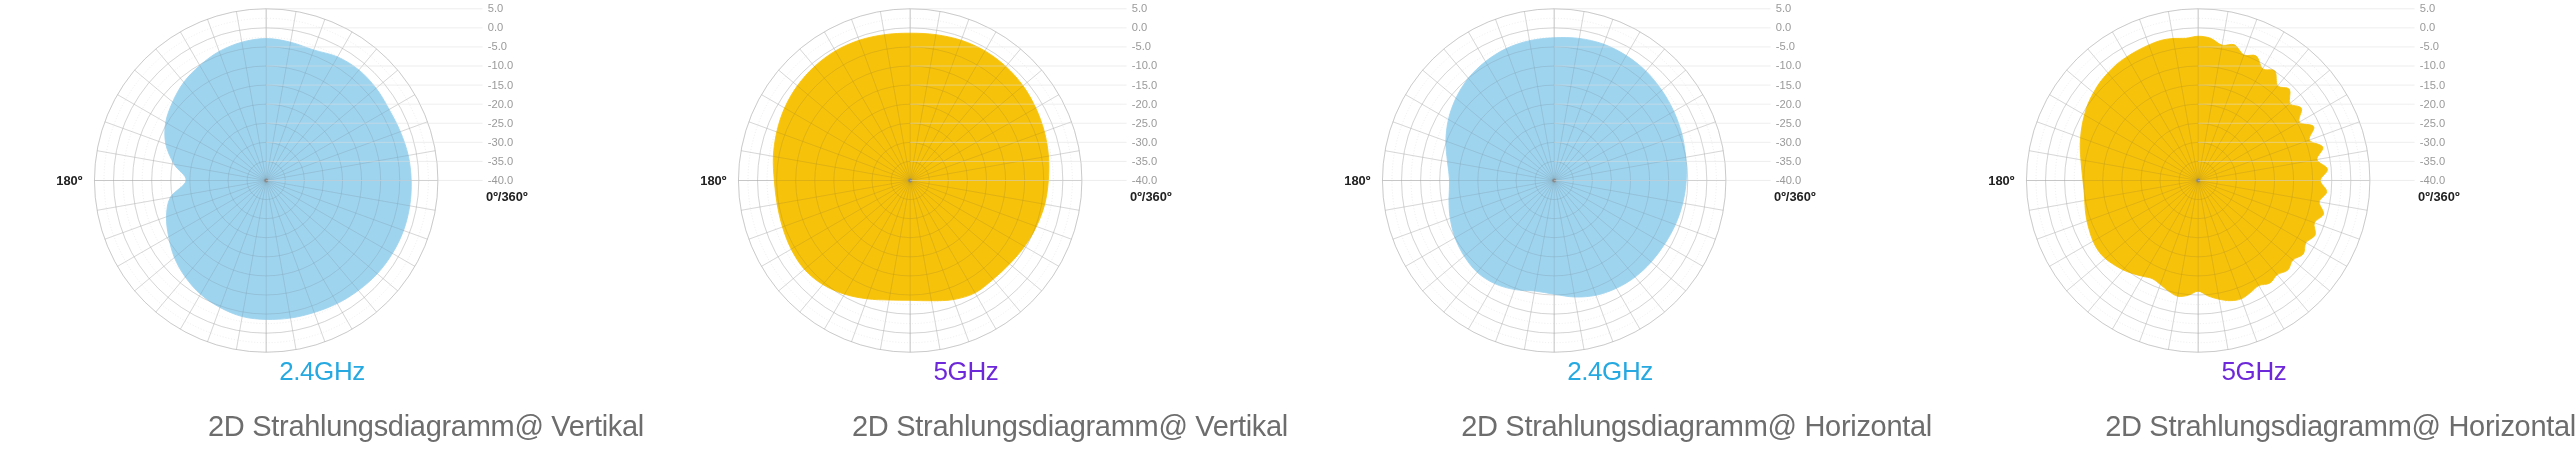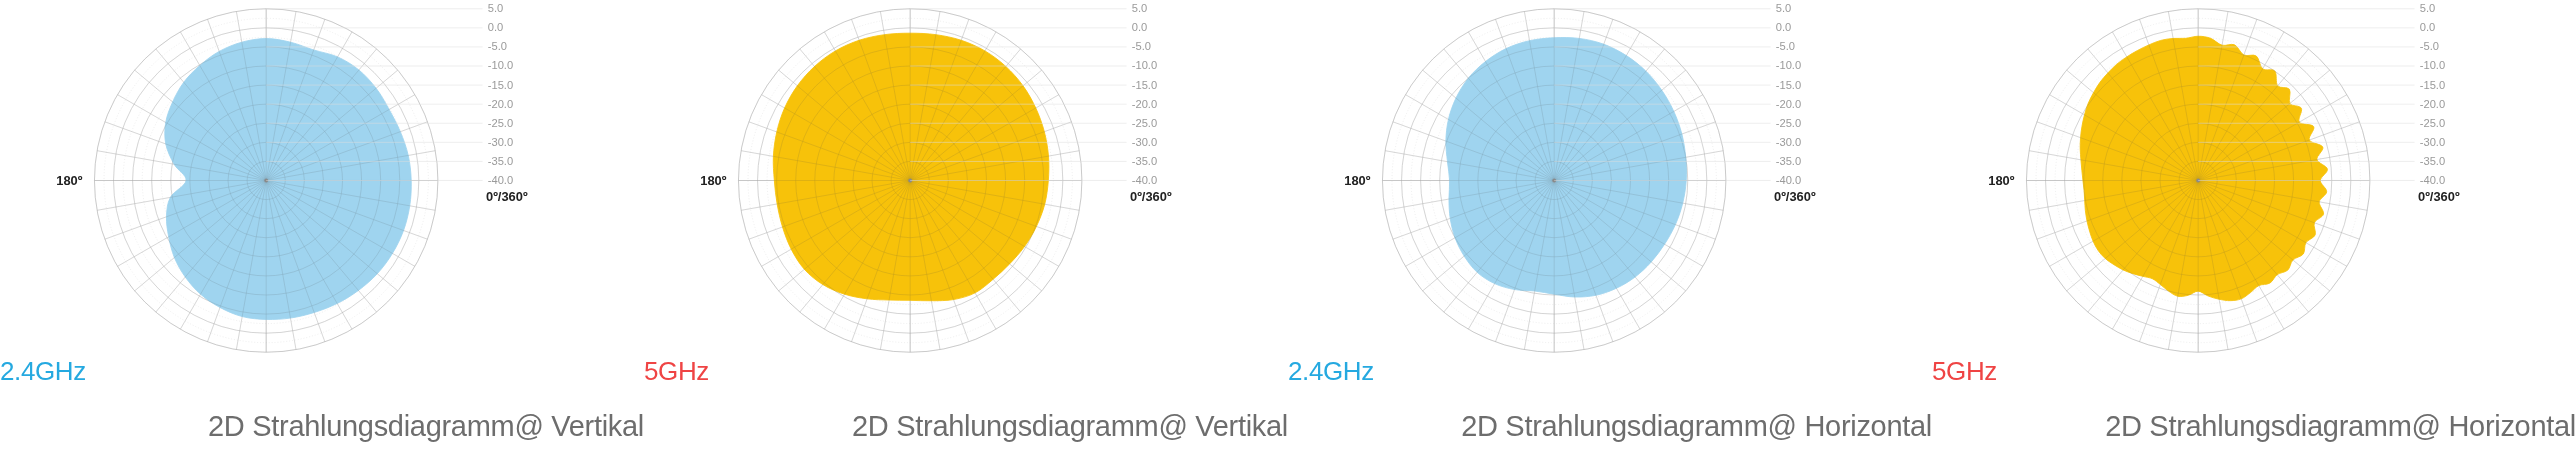--- a/index.html
+++ b/index.html
@@ -26,40 +26,40 @@
     left: 0; top: 0;
     width: 644px;
     height: 361px;
   }
   .plot-wrap svg { display: block; }
   .freq-label {
     position: absolute;
     left: 0;
     top: 356px;
     width: 644px;
-    text-align: left;
+    text-align: center;
     font-size: 26px;
     font-weight: 400;
     letter-spacing: -0.4px;
     white-space: nowrap;
   }
   .caption {
     position: absolute;
     left: 0;
     top: 410px;
     width: 644px;
     text-align: right;
     font-size: 29px;
     font-weight: 300;
     color: #6d6d6d;
     letter-spacing: -0.3px;
     white-space: nowrap;
   }
   .freq-24 { color: #25A9E0; }
-  .freq-5  { color: #ef4444; }
+  .freq-5  { color: #6d28d9; }
 </style>
 </head>
 <body>
 
 <div id="panels">
     <div class="panel">
       <div class="plot-wrap">
         <svg width="644" height="361" viewBox="0 0 750 420">
           <g>
             <circle cx="310" cy="210" r="200.00" fill="none" stroke="#C9C9C9" stroke-width="0.7"></circle>

